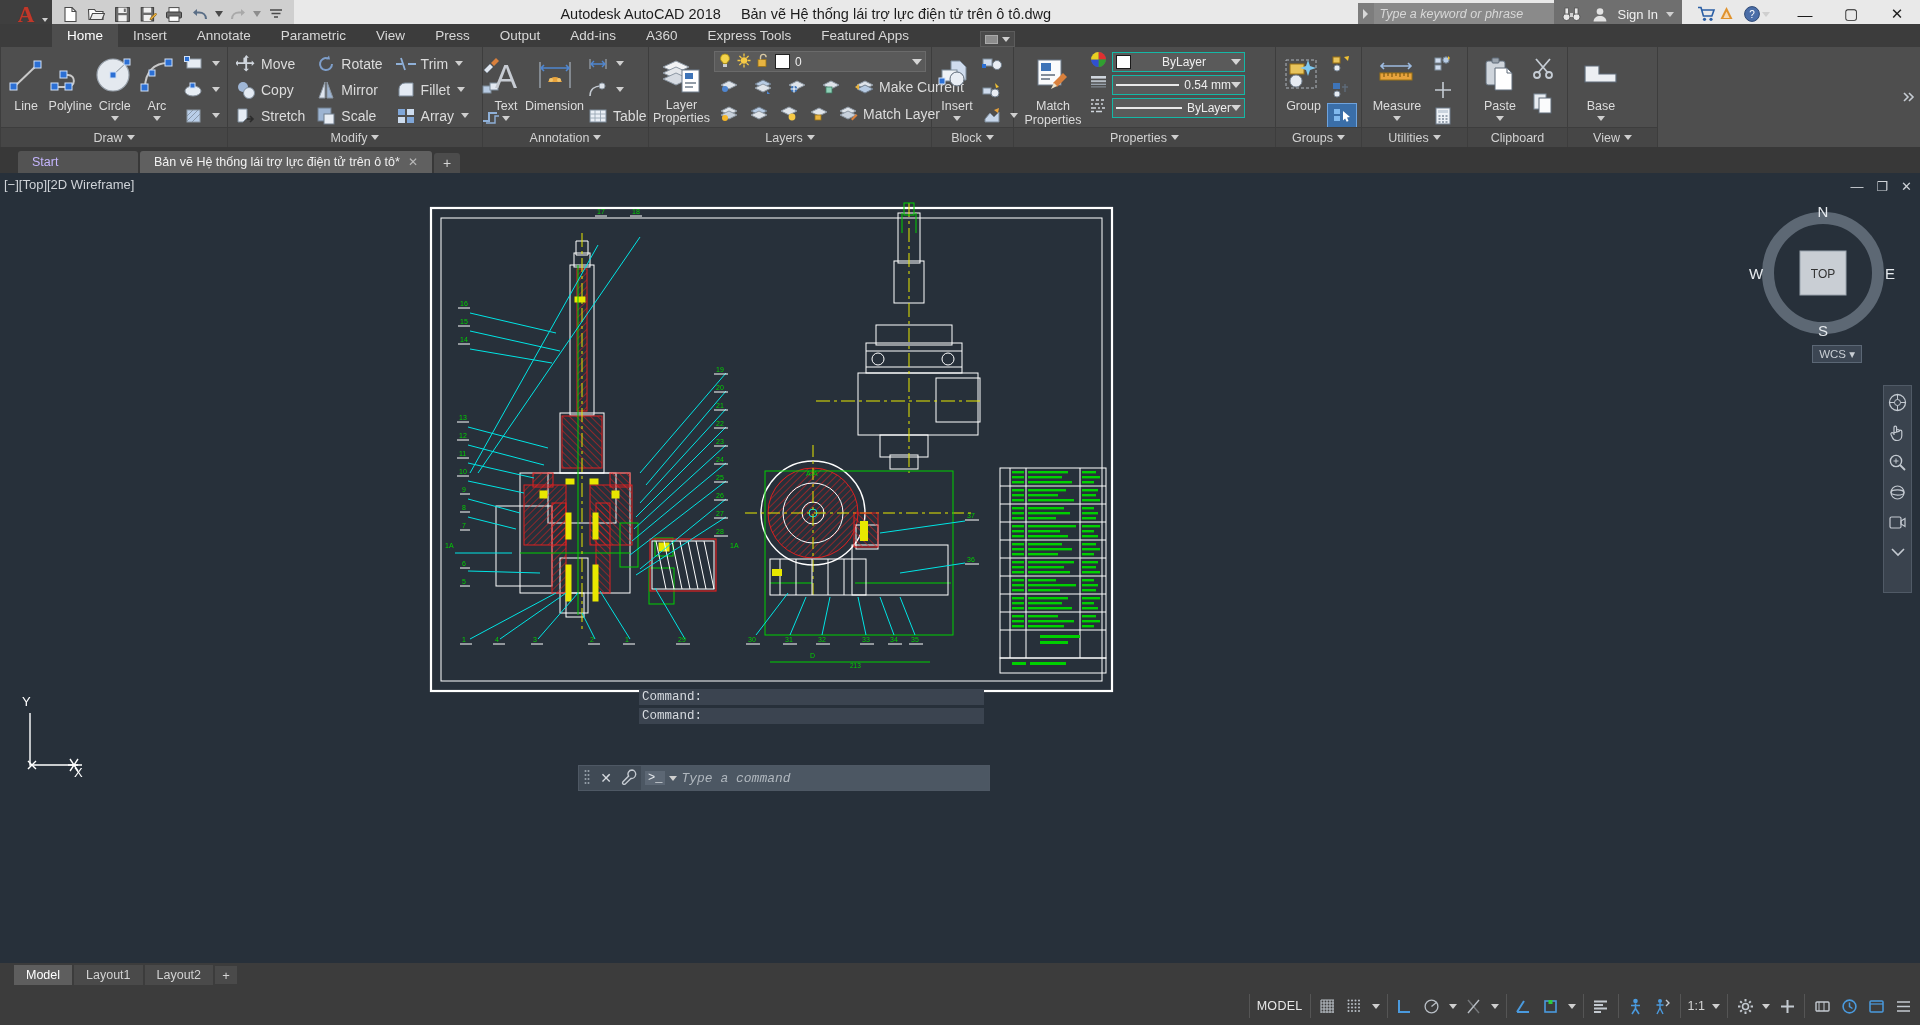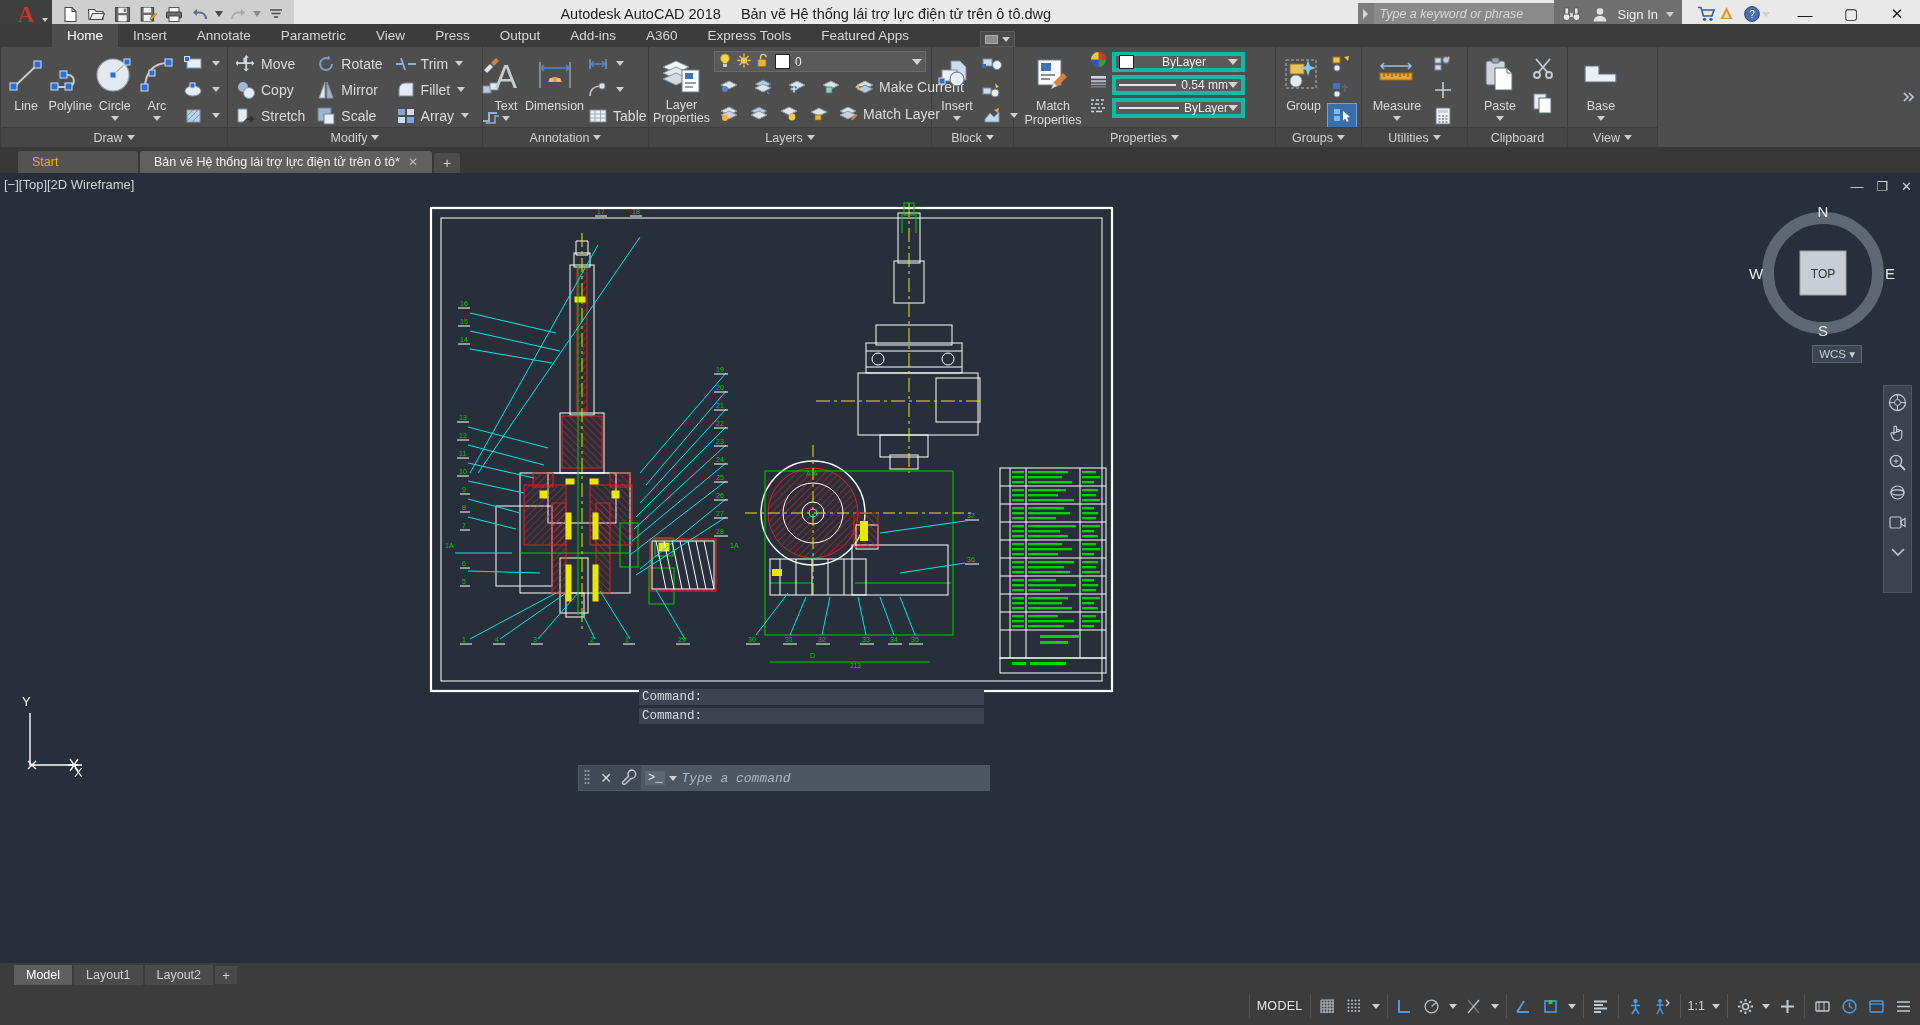--- a/index.html
+++ b/index.html
@@ -134,35 +134,35 @@
   
   .layer-combo {
     width: 212px; height: 21px; background: #5a5a5a; border: 1px solid #6a6a6a;
     display: flex; align-items: center; gap: 5px; padding: 0 3px; font-size: 12px; color: #eee;
   }
   .layer-combo .swatch { width: 15px; height: 15px; background: #fff; border: 1px solid #222; }
   .combo-caret { margin-left: auto; width: 0; height: 0; border-left: 5px solid transparent;
     border-right: 5px solid transparent; border-top: 6px solid #d5d5d5; }
 
   .prop-combo {
-    width: 133px; height: 20px; background: #5a5a5a; border: 4px solid #14b8a6;
+    width: 133px; height: 20px; background: #5a5a5a; border: 1px solid #14b8a6;
     display: flex; align-items: center; padding: 0 3px; font-size: 12px; color: #eee; justify-content: flex-end;
   }
   .prop-combo .pc-sw { width: 15px; height: 14px; background: #fff; border: 1px solid #1a1a1a; margin-right: 6px;}
   .prop-combo .pc-line { flex: 1; height: 2px; background: #e8e8e8; margin-right: 5px; }
   .prop-combo .pc-lbl { margin-left: auto; white-space: nowrap; }
 
   
   .filetabs {
     position: absolute; left: 0; top: 147px; width: 1920px; height: 26px;
     background: #383838; display: flex; align-items: flex-end; padding-left: 18px;
   }
   .ftab {
     height: 22px; min-width: 120px; padding: 0 14px; background: #535353;
-    display: flex; align-items: center; gap: 8px; font-size: 12.5px; color: #eab308;
+    display: flex; align-items: center; gap: 8px; font-size: 12.5px; color: #c4b5fd;
     border-top-left-radius: 3px; border-top-right-radius: 3px; margin-right: 2px;
   }
   .ftab.active { background: #606060; color: #f1f1f1; }
   .ftab .x { color: #b9b9b9; font-size: 12px; }
   .ftab-add {
     width: 26px; height: 20px; background: #4c4c4c; display: flex; align-items: center;
     justify-content: center; color: #d5d5d5; font-size: 14px;
     border-top-left-radius: 3px; border-top-right-radius: 3px;
   }
 

